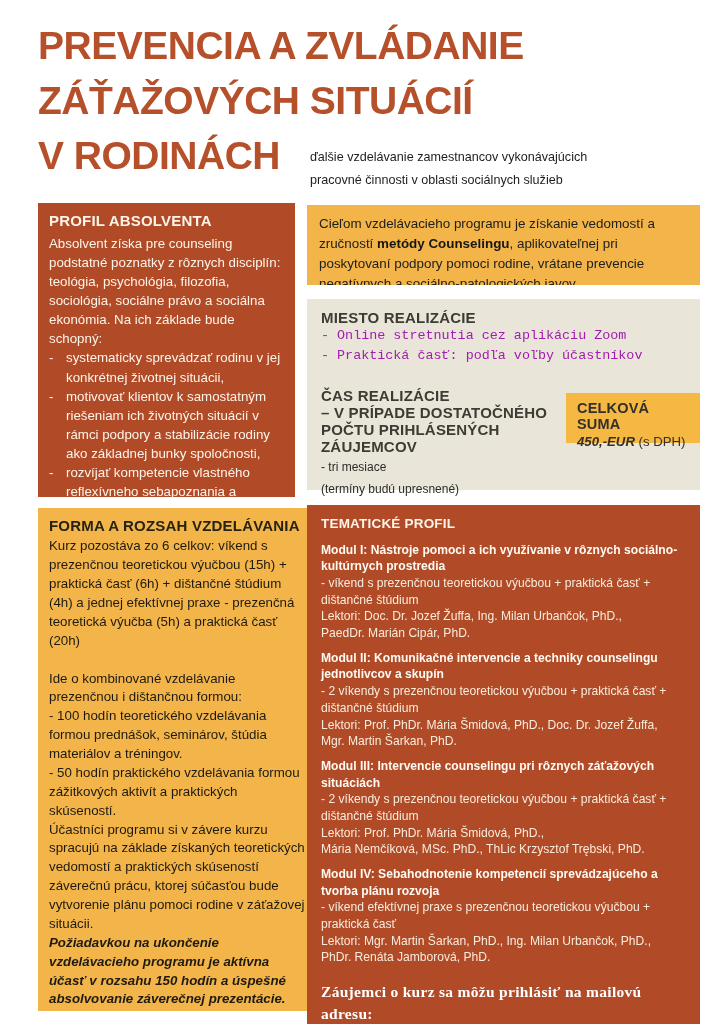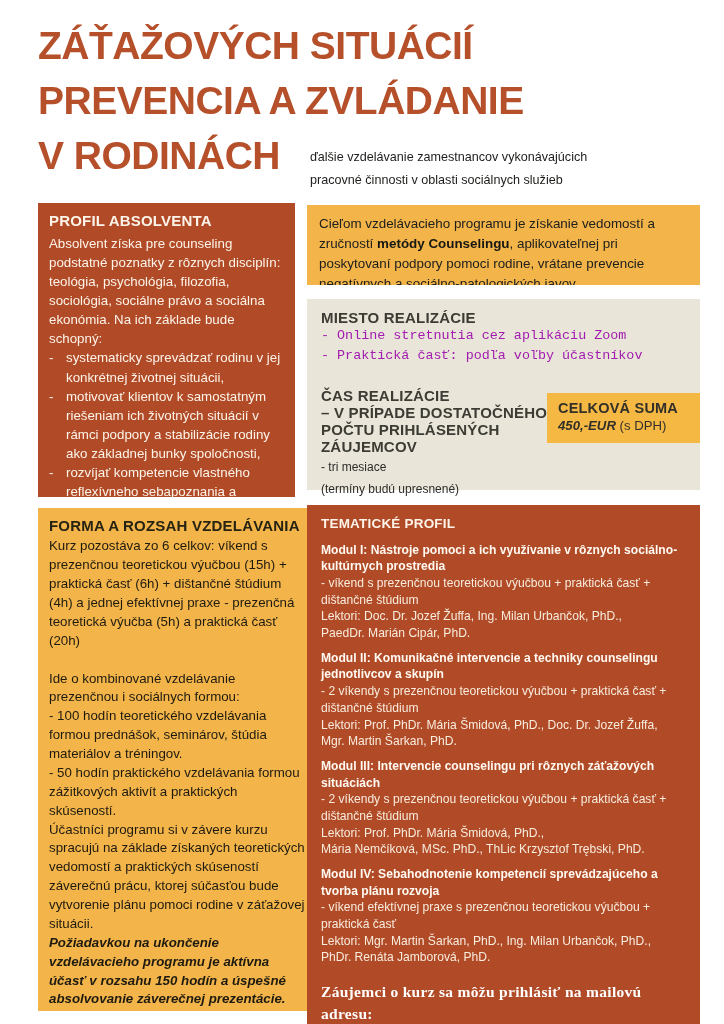--- a/index.html
+++ b/index.html
@@ -44,43 +44,43 @@
             font-size:13.4px;line-height:1.5;color:#20201d;}
   .goal-box b{color:#161613;}
 
   .beige-box{position:absolute;left:307px;top:299px;width:393px;height:191px;
              padding:10px 14px;box-sizing:border-box;}
   .section-heading{font-weight:700;font-size:15px;color:#3c3c34;letter-spacing:0.2px;}
   .miesto-item{font-size:13.4px;line-height:1.5;color:#a21caf;font-family:Liberation Mono, monospace;}
   .cas-block{margin-top:21px;width:232px;}
   .cas-item{font-size:12px;line-height:1.55;margin-top:3px;color:#2b2b28;}
 
-  .suma-box{position:absolute;right:0px;top:94px;width:153px;height:50px;
+  .suma-box{position:absolute;right:0px;top:94px;width:134px;height:50px;
             background:#f5b843;padding:7px 11px;box-sizing:border-box;}
   .suma-heading{font-weight:700;font-size:14.5px;color:#33302a;letter-spacing:0.2px;}
   .suma-value{font-size:13.2px;margin-top:2px;color:#33302a;}
   .suma-value .val{font-style:italic;font-weight:700;}
 
   .tema-box{position:absolute;left:307px;top:505px;width:393px;min-height:485px;
             padding:10px 14px 14px 14px;box-sizing:border-box;
             font-size:12.1px;line-height:1.38;color:#f8ecdd;}
   .tema-box .box-heading{font-size:13.5px;margin-bottom:3px;color:#fdf4e9;}
   .module{margin-top:8px;}
   .module .m-title{font-weight:700;color:#fffaf2;}
   .cta{margin-top:15px;font-family:"Liberation Serif",serif;font-weight:700;
        font-size:15.5px;color:#ffffff;letter-spacing:0.3px;}
 </style>
 </head>
 <body>
 
 <div class="page">
 
   <div class="title">
+    <div>PREVENCIA A ZVLÁDANIE</div>
     <div>ZÁŤAŽOVÝCH SITUÁCIÍ</div>
-    <div>PREVENCIA A ZVLÁDANIE</div>
     <div>V RODINÁCH</div>
   </div>
   <div class="subtitle">ďalšie vzdelávanie zamestnancov vykonávajúcich pracovné činnosti v oblasti sociálnych služieb</div>
 
   <div class="profil-box rust">
     <div class="box-heading">PROFIL ABSOLVENTA</div>
     <div>Absolvent získa pre counseling podstatné poznatky z rôznych disciplín: teológia, psychológia, filozofia, sociológia, sociálne právo a sociálna ekonómia. Na ich základe bude schopný:</div>
     <div class="dash-item">
       <span class="marker">-</span>
       <span class="txt">systematicky sprevádzať rodinu v jej konkrétnej životnej situácii,</span>
@@ -91,21 +91,21 @@
     </div>
     <div class="dash-item">
       <span class="marker">-</span>
       <span class="txt">rozvíjať kompetencie vlastného reflexívneho sebapoznania a osobného rozvoja.</span>
     </div>
   </div>
 
   <div class="forma-box yellow">
     <div class="box-heading">FORMA A ROZSAH VZDELÁVANIA</div>
     <div class="gap-after">Kurz pozostáva zo 6 celkov: víkend s prezenčnou teoretickou výučbou (15h) + praktická časť (6h) + dištančné štúdium (4h) a jednej efektívnej praxe - prezenčná teoretická výučba (5h) a praktická časť (20h)</div>
-    <div>Ide o kombinované vzdelávanie prezenčnou i sociálnych formou:</div>
+    <div>Ide o kombinované vzdelávanie prezenčnou i dištančnou formou:</div>
     <div>- 100 hodín teoretického vzdelávania formou prednášok, seminárov, štúdia materiálov a tréningov.</div>
     <div>- 50 hodín praktického vzdelávania formou zážitkových aktivít a praktických skúseností.</div>
     <div>Účastníci programu si v závere kurzu spracujú na základe získaných teoretických vedomostí a praktických skúseností  záverečnú prácu, ktorej súčasťou bude vytvorenie plánu pomoci rodine v záťažovej situácii.</div>
     <div class="req">Požiadavkou na ukončenie vzdelávacieho programu je aktívna účasť v rozsahu 150 hodín a úspešné absolvovanie záverečnej prezentácie.</div>
   </div>
 
   <div class="goal-box yellow">
     <span>Cieľom vzdelávacieho programu je získanie vedomostí a zručností </span><b>metódy Counselingu</b><span>, aplikovateľnej  pri poskytovaní podpory pomoci rodine, vrátane prevencie negatívnych a sociálno-patologických javov.</span>
   </div>
 

